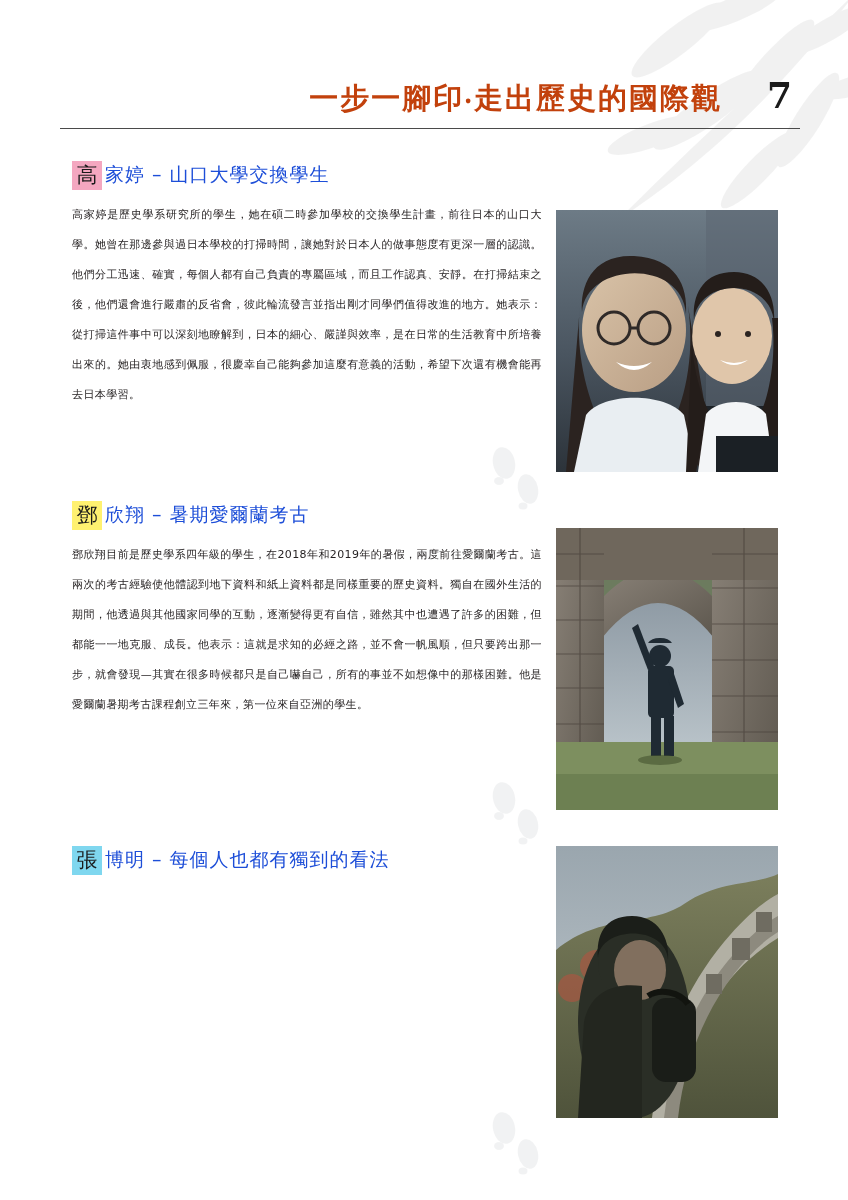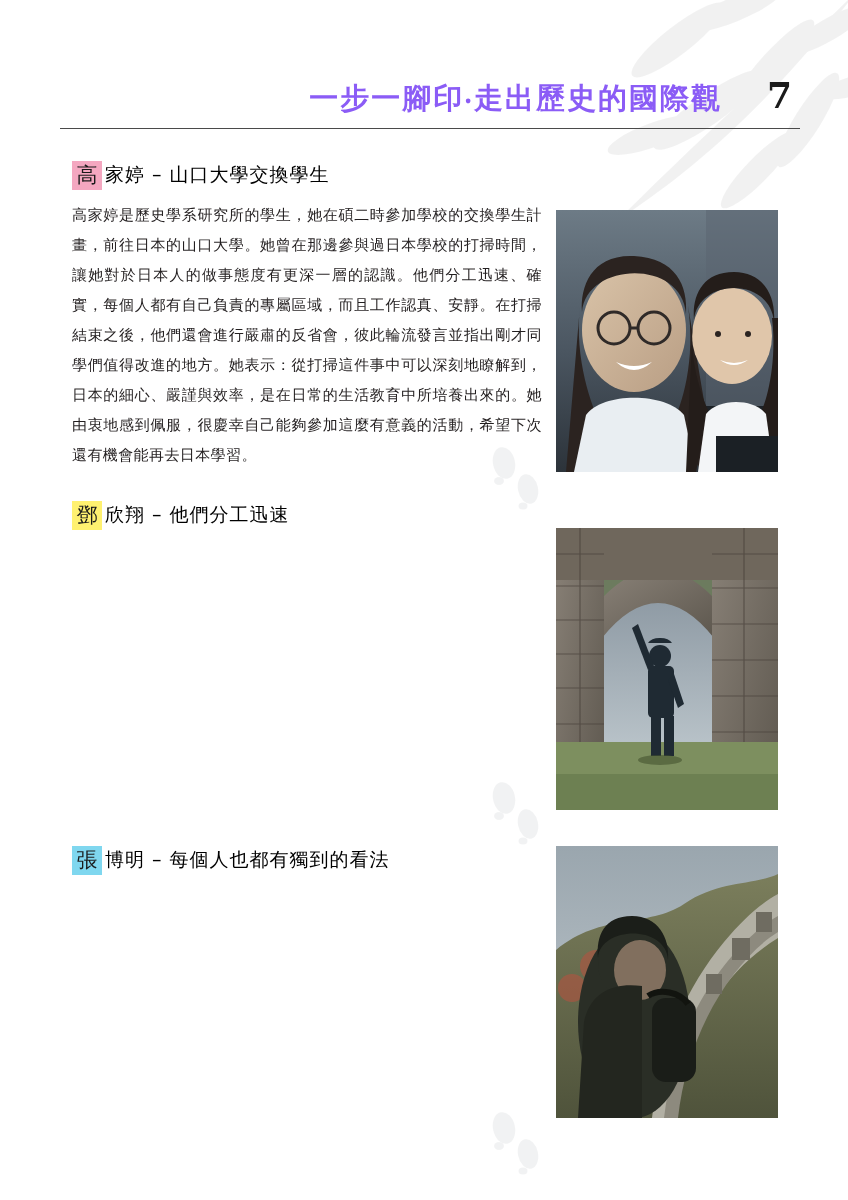--- a/index.html
+++ b/index.html
@@ -40,21 +40,21 @@
   }
   .header-title {
     font-family: "DejaVu Serif", "Liberation Serif", serif;
     font-size: 29px;
     font-weight: bold;
     letter-spacing: 2px;
     text-align: right;
     padding-right: 78px;
     line-height: 40px;
     white-space: nowrap;
-    color: #8b5cf6;
+    color: #c2410c;
   }
   .header-page-num {
     position: absolute;
     right: 8px;
     top: -4px;
     font-family: "DejaVu Serif", "Liberation Serif", serif;
     font-size: 36px;
     font-weight: bold;
     color: #1a1a1a;
   }
@@ -87,24 +87,24 @@
     font-size: 21px;
     font-family: "DejaVu Serif", "Liberation Serif", serif;
     line-height: 1;
     color: #1a1a1a;
   }
   .heading-text {
     font-size: 19px;
     font-family: "DejaVu Sans", "Liberation Sans", sans-serif;
     letter-spacing: 1px;
     margin-left: 3px;
-    color: #000000;
+    color: #1d4ed8;
   }
   .body-text {
-    font-size: 15px;
+    font-size: 11px;
     line-height: 30px;
     text-align: justify;
     letter-spacing: 0.4px;
     color: #231f20;
   }
   .article-col {
     width: 470px;
   }
 
   
@@ -213,22 +213,23 @@
     <circle cx="192" cy="124" r="3" fill="#2a2320"></circle>
     <path d="M164 150 Q178 160 192 150 Q178 156 164 150 Z" fill="#ffffff"></path>
     <path d="M150 204 C162 188 198 188 210 204 L218 262 L142 262 Z" fill="#f3f5f7"></path>
     <rect x="160" y="226" width="62" height="36" fill="#1b2025"></rect>
   </svg>
 </div>
 
 <div class="article" style="top:500px;">
   <div class="article-heading">
     <span class="surname-box" style="background:#fff170;">鄧</span>
-    <span class="heading-text">欣翔 – 他們分工迅速</span>
+    <span class="heading-text">欣翔 – 暑期愛爾蘭考古</span>
   </div>
+  <div class="body-text article-col">鄧欣翔目前是歷史學系四年級的學生，在2018年和2019年的暑假，兩度前往愛爾蘭考古。這兩次的考古經驗使他體認到地下資料和紙上資料都是同樣重要的歷史資料。獨自在國外生活的期間，他透過與其他國家同學的互動，逐漸變得更有自信，雖然其中也遭遇了許多的困難，但都能一一地克服、成長。他表示：這就是求知的必經之路，並不會一帆風順，但只要跨出那一步，就會發現—其實在很多時候都只是自己嚇自己，所有的事並不如想像中的那樣困難。他是愛爾蘭暑期考古課程創立三年來，第一位來自亞洲的學生。</div>
 </div>
 
 <div class="photo" style="left:556px; top:528px; width:222px; height:282px;">
   <svg width="222" height="282" viewBox="0 0 222 282" aria-hidden="true">
     <defs>
       <linearGradient id="g2sky" x1="0" y1="0" x2="0" y2="1">
         <stop offset="0%" stop-color="#8e9aa4"></stop>
         <stop offset="100%" stop-color="#b9c3c9"></stop>
       </linearGradient>
       <linearGradient id="g2stone" x1="0" y1="0" x2="1" y2="1">

